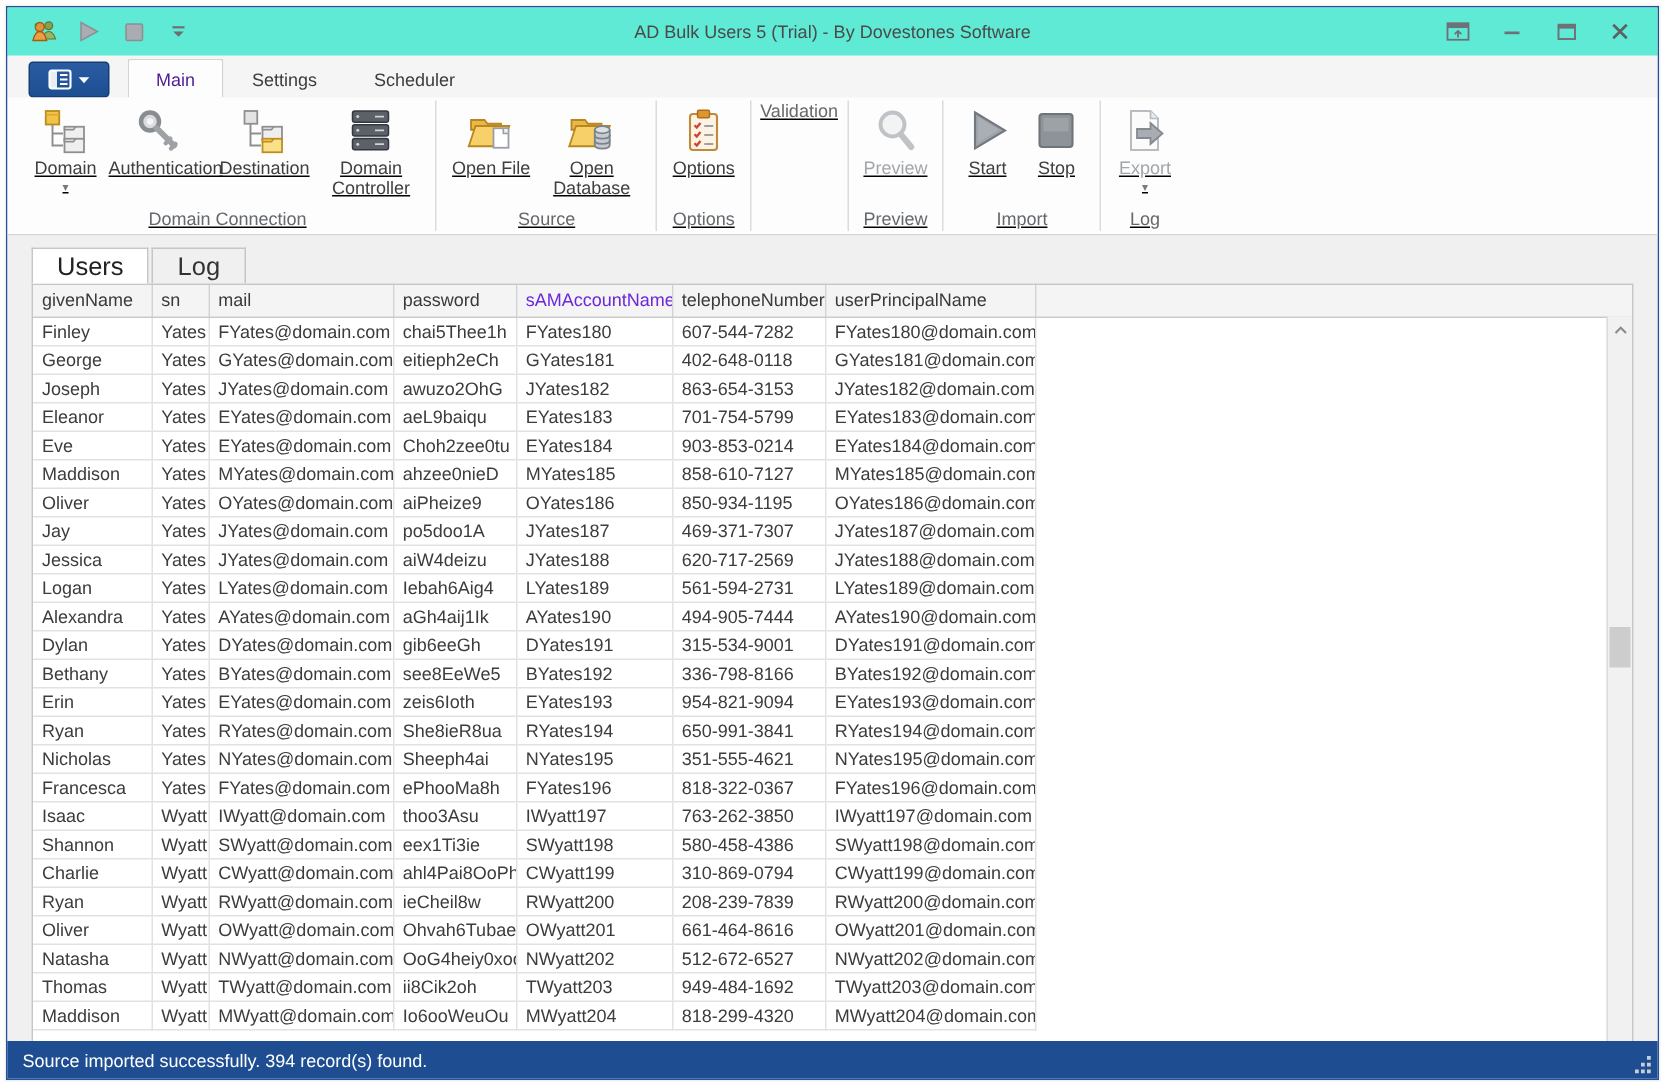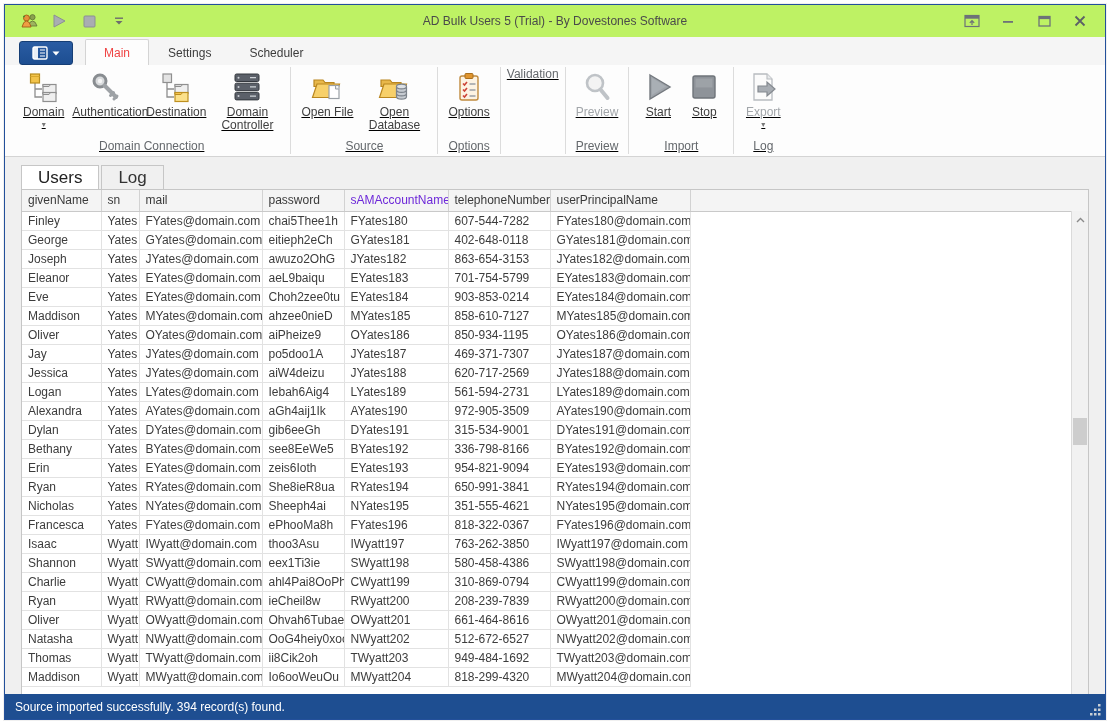--- a/index.html
+++ b/index.html
@@ -3,34 +3,34 @@
 <meta charset="utf-8">
 <style>
   * { box-sizing: border-box; margin: 0; padding: 0; }
   html,body { width:1110px; height:724px; overflow:hidden; background:#fff;
     font-family:"Liberation Sans", sans-serif; cursor:default; }
   .window { position:absolute; top:4px; left:4px; width:1102px; height:716px;
     border:1px solid #23509b; background:#f5f5f5; display:flex; flex-direction:column;
     box-shadow:0 0 0 1px rgba(0,0,0,0.06); }
 
   
-  .titlebar { height:32px; background:#bef264; display:flex; align-items:center; position:relative;justify-content:flex-end; }
+  .titlebar { height:32px; background:#5eead4; display:flex; align-items:center; position:relative;justify-content:flex-end; }
   .qat { display:flex; align-items:center; gap:10px; padding-left:14px; }
   .qat .qbtn { background:none; border:none; width:20px; height:20px; display:flex; align-items:center; justify-content:center; }
   .title-text { position:absolute; left:0; right:0; text-align:center; font-size:12px; color:#4a4a4a; }
   .wincontrols { margin-left:auto; display:flex; align-items:center; gap:6px; padding-right:10px; z-index:2; }
   .wbtn { background:none; border:none; width:30px; height:22px; display:flex; align-items:center; justify-content:center; }
 
   
   .tabrow { height:28px; background:#f5f5f5; display:flex; align-items:flex-end; }
   .appmenu { width:54px; height:24px; margin:0 12px 0 14px; border:1px solid #163e75; border-radius:3px;
     background:linear-gradient(#2a5ca3,#1d4e91); display:flex; align-items:center; justify-content:center; gap:4px; }
   .rtab { height:26px; padding:0 18px; border:1px solid transparent; border-bottom:none; background:none;
     font-size:12px; color:#3c3c3c; display:flex; align-items:center; }
-  .rtab.active { background:#fdfdfd; border-color:#d4d4d4; border-radius:2px 2px 0 0; color:#ef4444; }
+  .rtab.active { background:#fdfdfd; border-color:#d4d4d4; border-radius:2px 2px 0 0; color:#4c1d95; }
 
   
   .ribbon { height:92px; background:#fdfdfd; border-bottom:1px solid #d4d4d4; display:flex; padding-left:10px;text-decoration:underline; }
   .rgroup { display:flex; flex-direction:column; padding:2px 4px 0 4px; }
   .rbuttons { display:flex; flex:1; align-items:flex-start; }
   .rlabel { height:17px; text-align:center; font-size:12px; color:#64686c; }
   .rsep { width:1px; background:#dcdcdc; margin:2px 2px; }
   .rbtn { background:none; border:none; display:flex; flex-direction:column; align-items:center;
     padding:4px 4px 0 4px; min-width:46px; }
   .ricon { width:32px; height:32px; display:block; }
@@ -471,21 +471,21 @@
               <td>561-594-2731</td>
               <td>LYates189@domain.com</td>
               <td class="filler"></td>
             </tr>
             <tr>
               <td>Alexandra</td>
               <td>Yates</td>
               <td>AYates@domain.com</td>
               <td>aGh4aij1Ik</td>
               <td>AYates190</td>
-              <td>972-905-3509</td>
+              <td>494-905-7444</td>
               <td>AYates190@domain.com</td>
               <td class="filler"></td>
             </tr>
             <tr>
               <td>Dylan</td>
               <td>Yates</td>
               <td>DYates@domain.com</td>
               <td>gib6eeGh</td>
               <td>DYates191</td>
               <td>315-534-9001</td>

